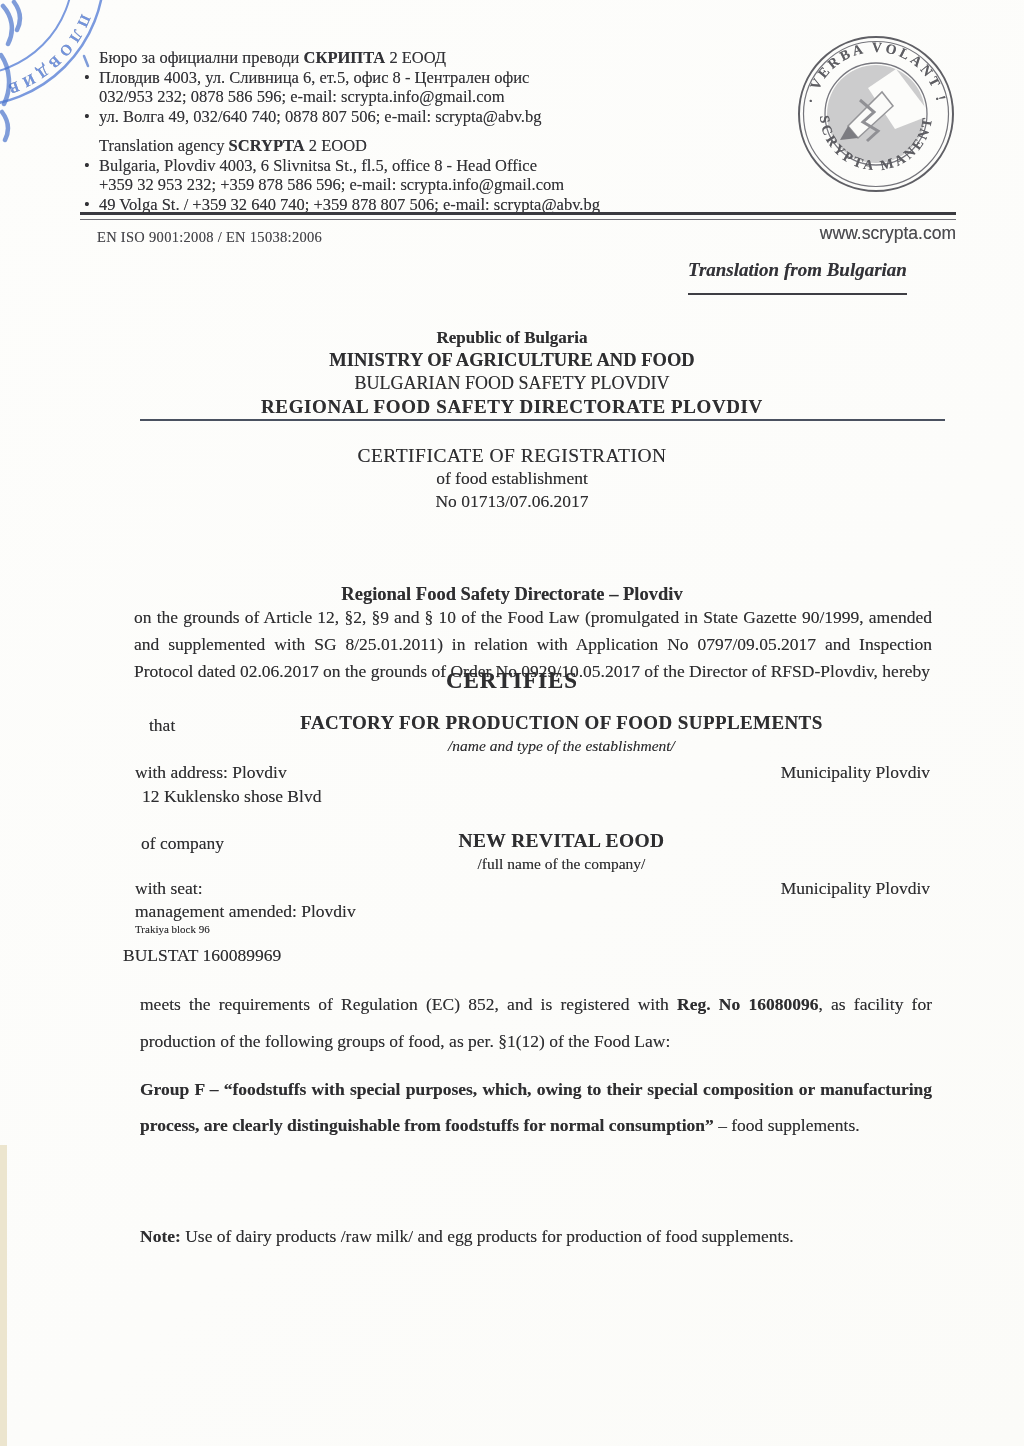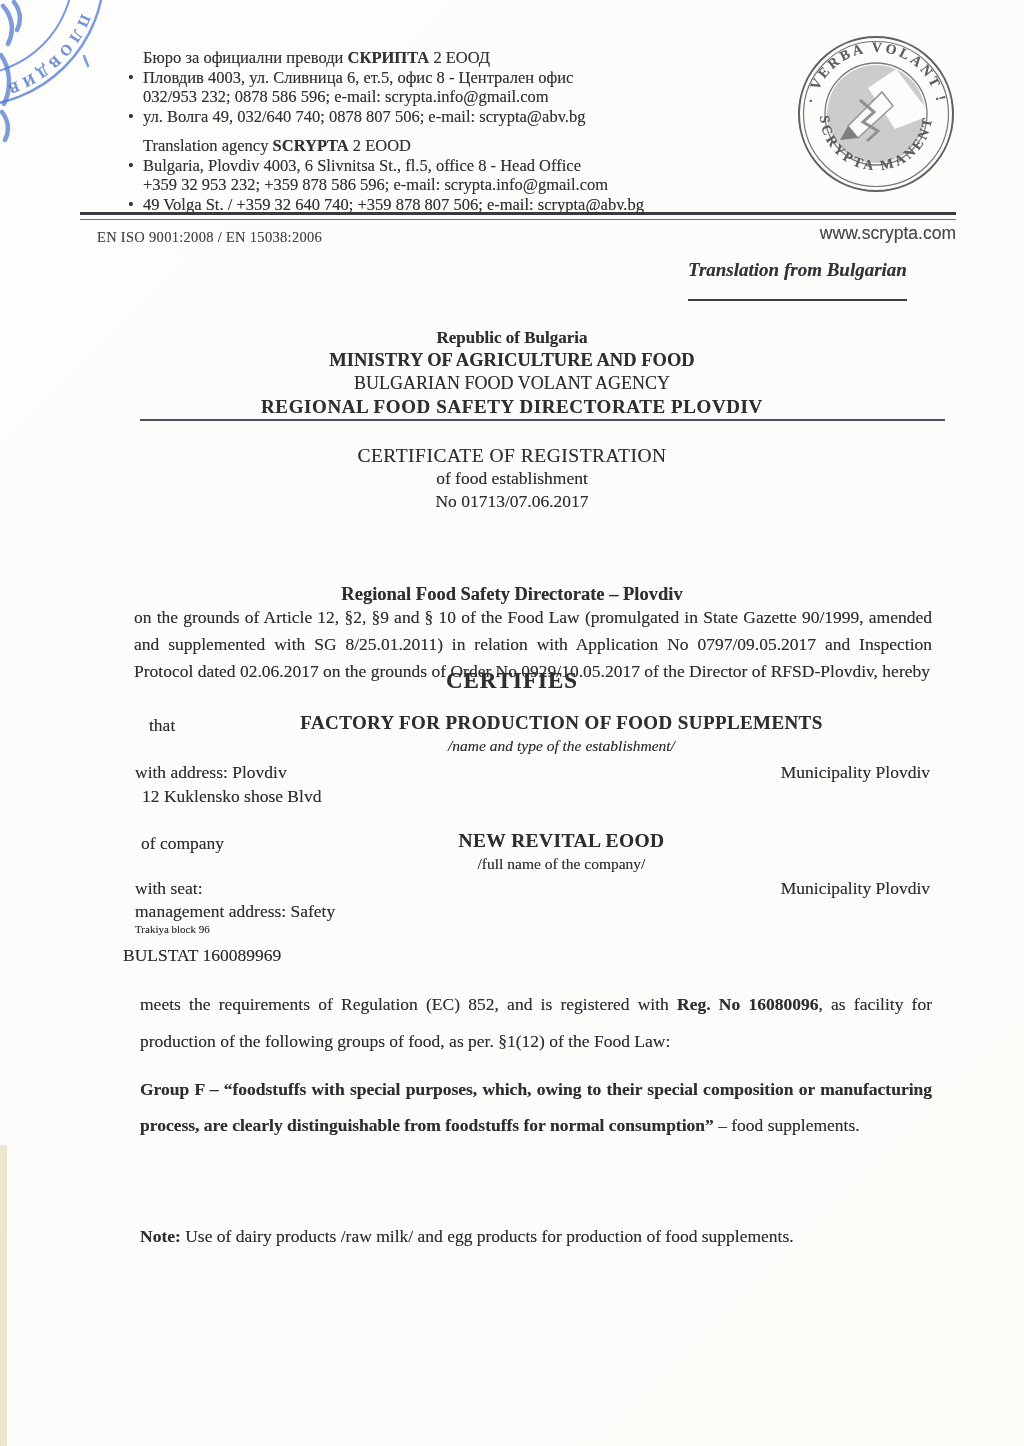--- a/index.html
+++ b/index.html
@@ -8,37 +8,37 @@
     background:linear-gradient(135deg,#fdfdfb 0%,#fcfcfa 60%,#fbfbf8 100%);
     overflow:hidden;
     font-family:"Liberation Serif", serif;
     color:#2e2e30;
     text-shadow:0 0 0.5px rgba(70,70,75,.55);
   }
   .abs { position:absolute; }
 
   
   .letterhead { left:84px; top:48px; width:580px; font-size:16.5px; line-height:19.5px; color:#323236; }
-  .lh-row { display:flex;padding-left:44px; }
+  .lh-row { display:flex; }
   .lh-bullet { width:15px; flex:none; }
   .lh-gap { height:10px; }
 
   
   .corner-stamp { left:0; top:0; }
   .seal-svg { left:790px; top:28px; }
 
   
   .rule-main-a { left:80px; top:212px; width:876px; border-top:3px solid #3a3a40; height:0; }
   .rule-main-b { left:80px; top:219px; width:876px; border-top:1.5px solid #6e6e76; height:0; }
   .rule-title  { left:140px; top:419px; width:805px; border-top:2.5px solid #4a5160; height:0; }
 
   .iso  { left:97px; top:229px; font-size:14.5px; color:#47474c; letter-spacing:.3px; }
   .site { right:68px; top:223px; font-family:"Liberation Sans", sans-serif; font-size:17.5px; color:#4c4c50; }
   .trans-note { left:688px; top:259px; font-size:19px; font-style:italic; font-weight:bold;
-                color:#333338; border-bottom:2px solid #3e3e44; padding-bottom:18px; }
+                color:#333338; border-bottom:2px solid #3e3e44; padding-bottom:12px; }
 
   
   .title-block { left:112px; top:327px; width:800px; text-align:center; }
   .tb1 { font-size:17px;  font-weight:bold; line-height:22px; }
   .tb2 { font-size:18.5px; font-weight:bold; line-height:23px; }
   .tb3 { font-size:18px;  line-height:23px; }
   .tb4 { font-size:19px;  font-weight:bold; letter-spacing:.6px; line-height:23px; }
 
   .cert-block { left:112px; top:444px; width:800px; text-align:center; }
   .cert-h   { font-size:19.5px; font-weight:normal; letter-spacing:.5px; line-height:23px; }
@@ -167,21 +167,21 @@
   <div class="rule-main-b abs"></div>
 
   <div class="iso abs">EN ISO 9001:2008 / EN 15038:2006</div>
   <div class="site abs">www.scrypta.com</div>
 
   <div class="trans-note abs">Translation from Bulgarian</div>
 
   <section class="title-block abs">
     <div class="tb1">Republic of Bulgaria</div>
     <div class="tb2">MINISTRY OF AGRICULTURE AND FOOD</div>
-    <div class="tb3">BULGARIAN FOOD VOLANT AGENCY</div>
+    <div class="tb3">BULGARIAN FOOD SAFETY PLOVDIV</div>
     <div class="tb4">REGIONAL FOOD SAFETY DIRECTORATE PLOVDIV</div>
   </section>
   <div class="rule-title abs"></div>
 
   <section class="cert-block abs">
     <div class="cert-h">CERTIFICATE OF REGISTRATION</div>
     <div class="cert-sub">of food establishment</div>
     <div class="cert-no">No 01713/07.06.2017</div>
   </section>
 
@@ -204,21 +204,21 @@
   <div class="company-row abs">
     <span class="company-label">of company</span>
     <div class="company-name">NEW REVITAL EOOD</div>
     <div class="company-caption">/full name of the company/</div>
   </div>
 
   <div class="seat-row abs">
     <span>with seat:</span>
     <span>Municipality Plovdiv</span>
   </div>
-  <div class="mgmt1 abs">management address: Safety</div>
+  <div class="mgmt1 abs">management amended: Plovdiv</div>
   <div class="mgmt2 abs">Trakiya block 96</div>
   <div class="bulstat abs">BULSTAT 160089969</div>
 
   <p class="meets abs"><span>meets the requirements of Regulation (EC) 852, and is registered with </span><b>Reg. No 16080096</b><span>, as facility for production of the following groups of food, as per. §1(12) of the Food Law:</span></p>
 
   <p class="groupf abs"><span>Group F – “foodstuffs with special purposes, which, owing to their special composition or manufacturing process, are clearly distinguishable from foodstuffs for normal consumption”</span><span class="reg"> – food supplements.</span></p>
 
   <p class="note abs"><b>Note:</b><span> Use of dairy products /raw milk/ and egg products for production of food supplements.</span></p>
 
   <div class="edge-strip abs"></div>

